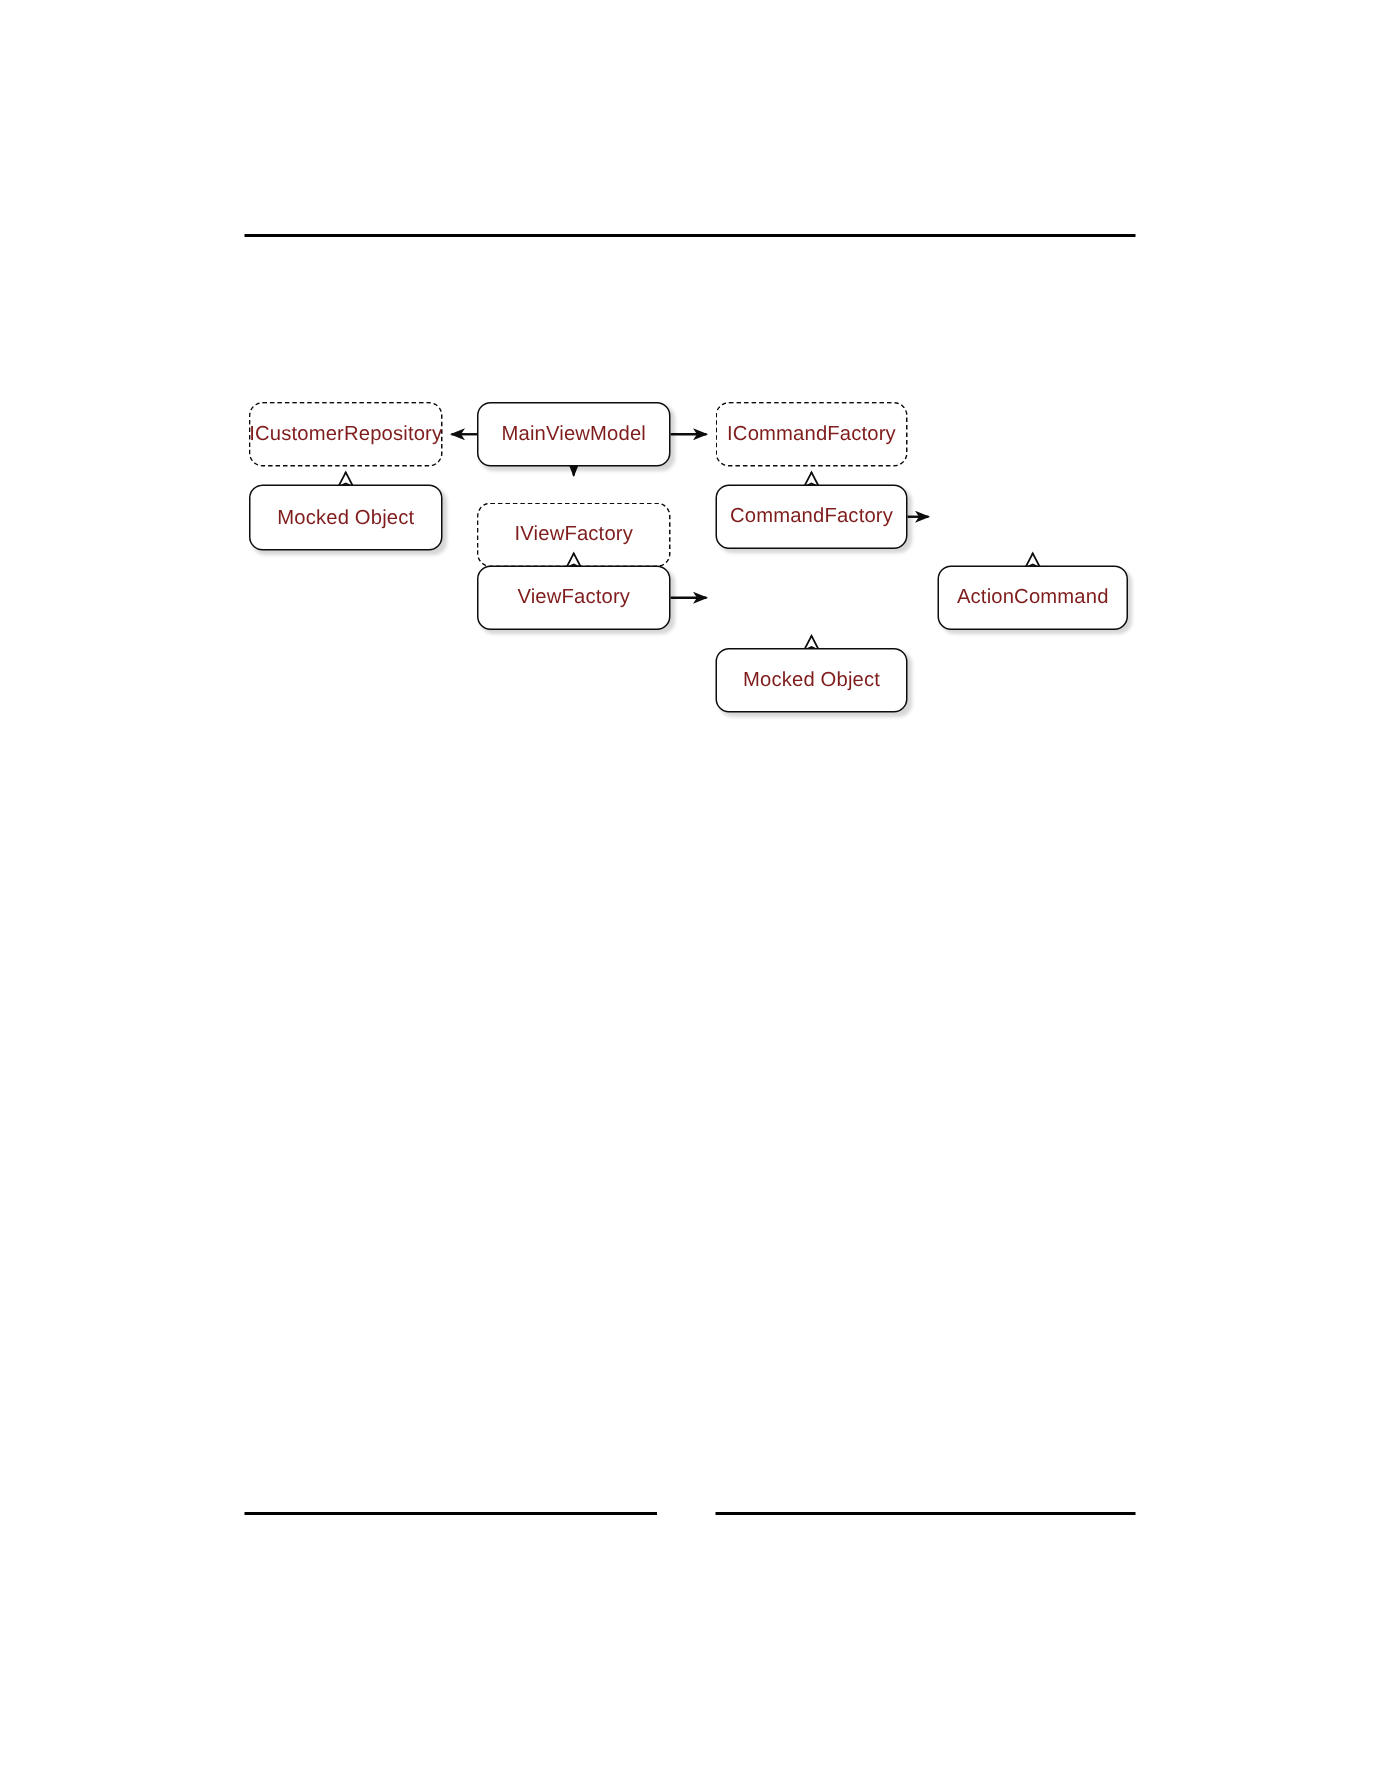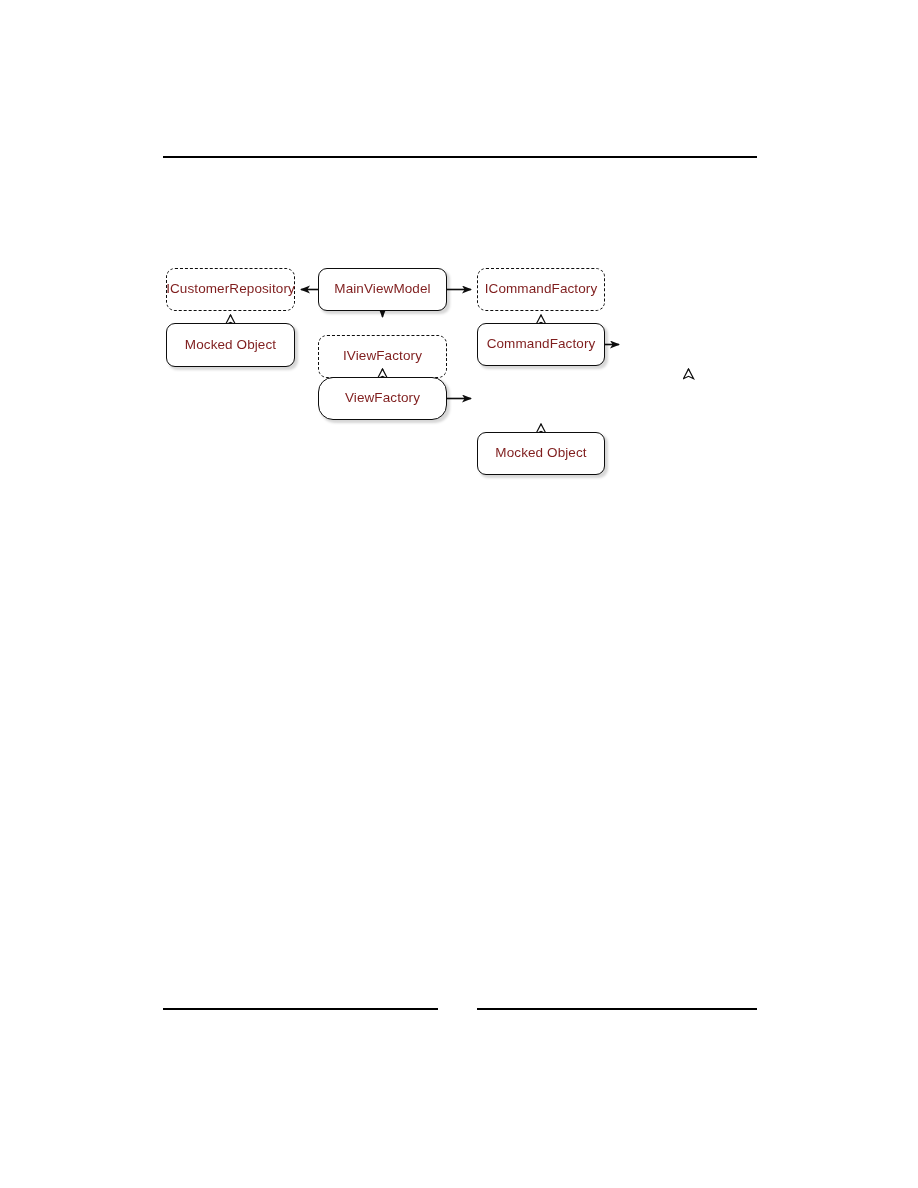--- a/index.html
+++ b/index.html
@@ -137,25 +137,28 @@
 
     <div class="node dashed" id="node-iviewfactory" style="left: 318px; top: 323px; width: 129px; height: 43px; margin-top: 12px;">
       <span class="node-label">IViewFactory</span>
     </div>
 
     <div class="node solid" id="node-commandfactory" style="left: 477px; top: 323px; width: 128px; height: 43px;">
       <span class="node-label">CommandFactory</span>
     </div>
 
 
-    <div class="node solid" id="node-viewfactory" style="left: 318px; top: 377px; width: 129px; height: 43px; border-radius: 15px;">
+    <div class="node solid" id="node-viewfactory" style="left: 318px; top: 377px; width: 129px; height: 43px;">
       <span class="node-label">ViewFactory</span>
     </div>
 
 
+    <div class="node solid" id="node-actioncommand" style="left: 625px; top: 377px; width: 127px; height: 43px;">
+      <span class="node-label">ActionCommand</span>
+    </div>
 
     <div class="node solid" id="node-mocked-object-bottom" style="left: 477px; top: 432px; width: 128px; height: 43px;">
       <span class="node-label">Mocked Object</span>
     </div>
 
   </div>
 
   <div class="rule" id="footer-rule-left"></div>
   <div class="rule" id="footer-rule-right"></div>
 

